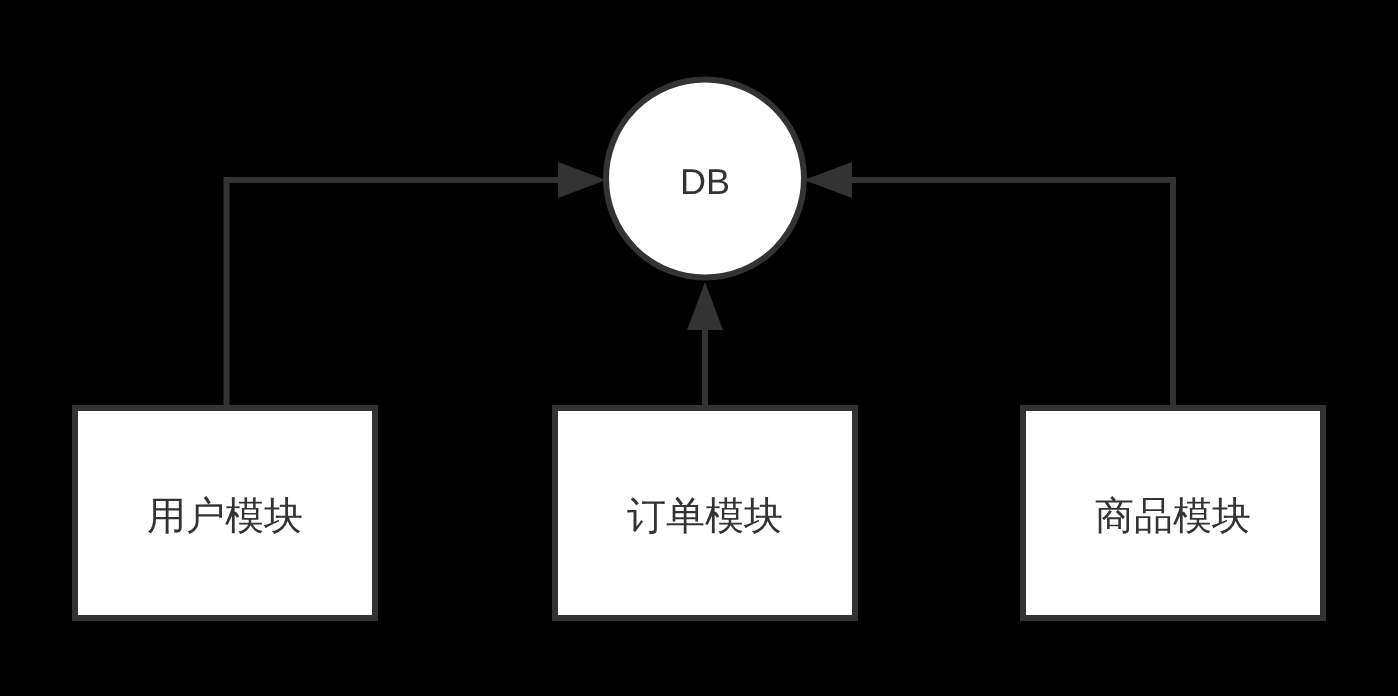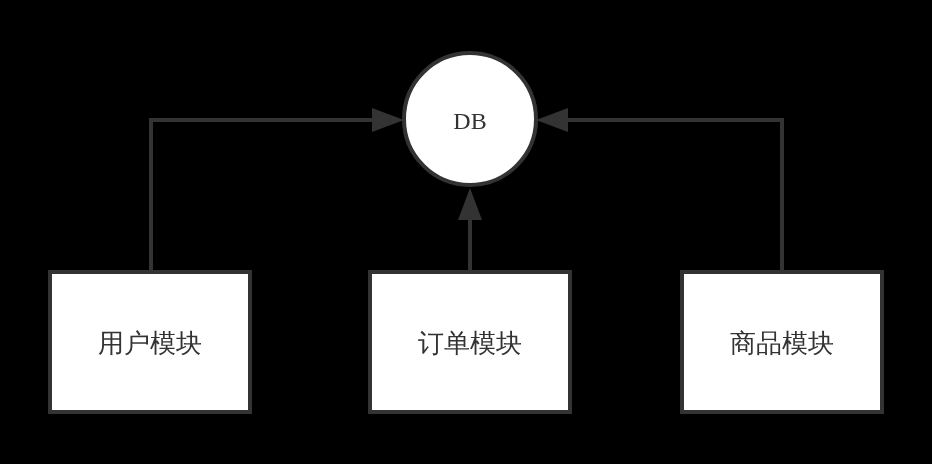--- a/index.html
+++ b/index.html
@@ -6,21 +6,21 @@
     margin: 0;
     padding: 0;
     background: #000000;
   }
   .stage {
     position: relative;
     width: 932px;
     height: 464px;
     background: #000000;
     overflow: hidden;
-    font-family: Liberation Serif, serif;
+    font-family: Liberation Sans, sans-serif;
   }
   svg { display: block; }
   .edge {
     fill: none;
     stroke: #333333;
     stroke-width: 4;
   }
   .arrowhead {
     fill: #333333;
     stroke: none;

